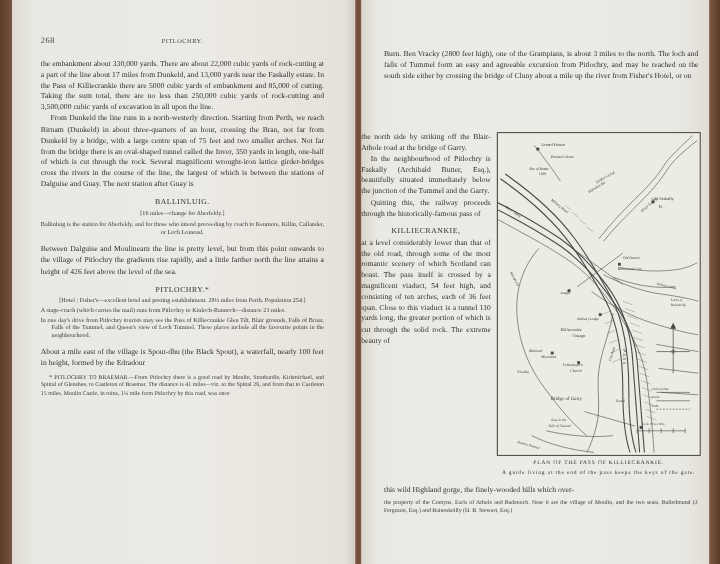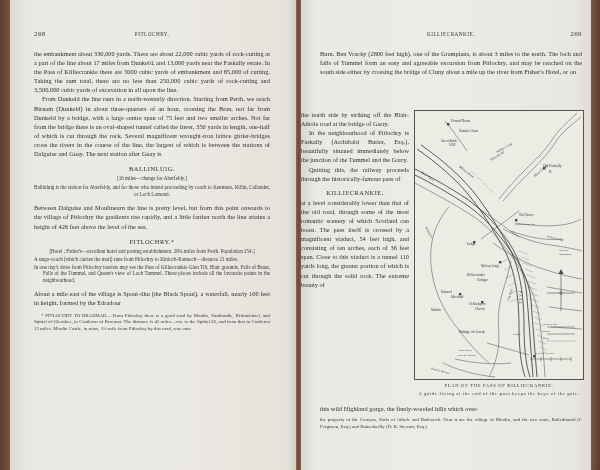--- a/index.html
+++ b/index.html
@@ -110,25 +110,20 @@
     <div style="height:5px;"></div>
     <p class="body">About a mile east of the village is Spout-dhu (the Black Spout), a waterfall, nearly 100 feet in height, formed by the Edradour</p>
 
     <div class="fnrule"></div>
     <div class="footnote">
         <span class="ft-ind">* PITLOCHRY TO BRAEMAR.—From Pitlochry there is a good road by Moulin, Strathardle, Kirkmichael, and Spittal of Glenshee, to Castleton of Braemar. The distance is 41 miles—viz. to the Spittal 26, and from that to Castleton 15 miles.  Moulin Castle, in ruins, 1¼ mile from Pitlochry by this road, was once</span>
       </div>
   </div>
 
   <div class="col" style="left:320px;top:30px;width:262px;">
-    <div class="runhead">
-      <span class="folio" style="visibility:hidden;">269</span>
-      <span class="rh-title sc">KILLIECRANKIE.</span>
-      <span class="folio">269</span>
-    </div>
     <div style="height:11px;"></div>
     <p class="body">Burn.  Ben Vracky (2800 feet high), one of the Grampians, is about 3 miles to the north.  The loch and falls of Tummel form an easy and agreeable excursion from Pitlochry, and may be reached on the south side either by crossing the bridge of Cluny about a mile up the river from Fisher's Hotel, or on</p>
   </div>
 
   <div class="flowtext">
     <p class="body">the north side by striking off the Blair-Athole road at the bridge of Garry.</p>
     <p class="body ind">In the neighbourhood of Pitlochry is Faskally (Archibald Butter, Esq.), beautifully situated immediately below the junction of the Tummel and the Garry.</p>
     <p class="body ind">Quitting this, the railway proceeds through the historically-famous pass of</p>
     <div class="secthead sc" style="margin:6px 0 2px 0;">KILLIECRANKIE,</div>
     <p class="body">at a level considerably lower than that of the old road, through some of the most romantic scenery of which Scotland can boast.  The pass itself is crossed by a magnificent viaduct, 54 feet high, and consisting of ten arches, each of 36 feet span.  Close to this viaduct is a tunnel 110 yards long, the greater portion of which is cut through the solid rock. The extreme beauty of</p>

